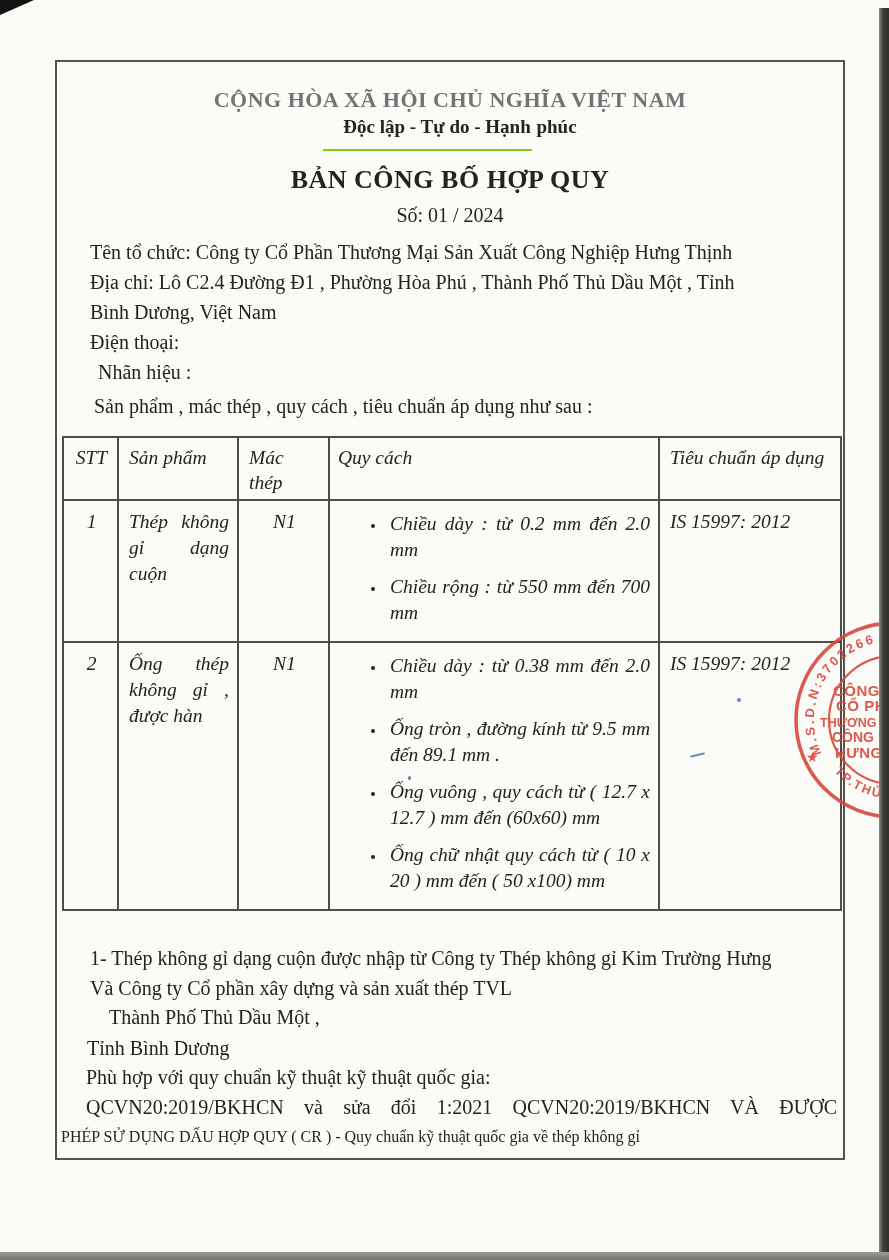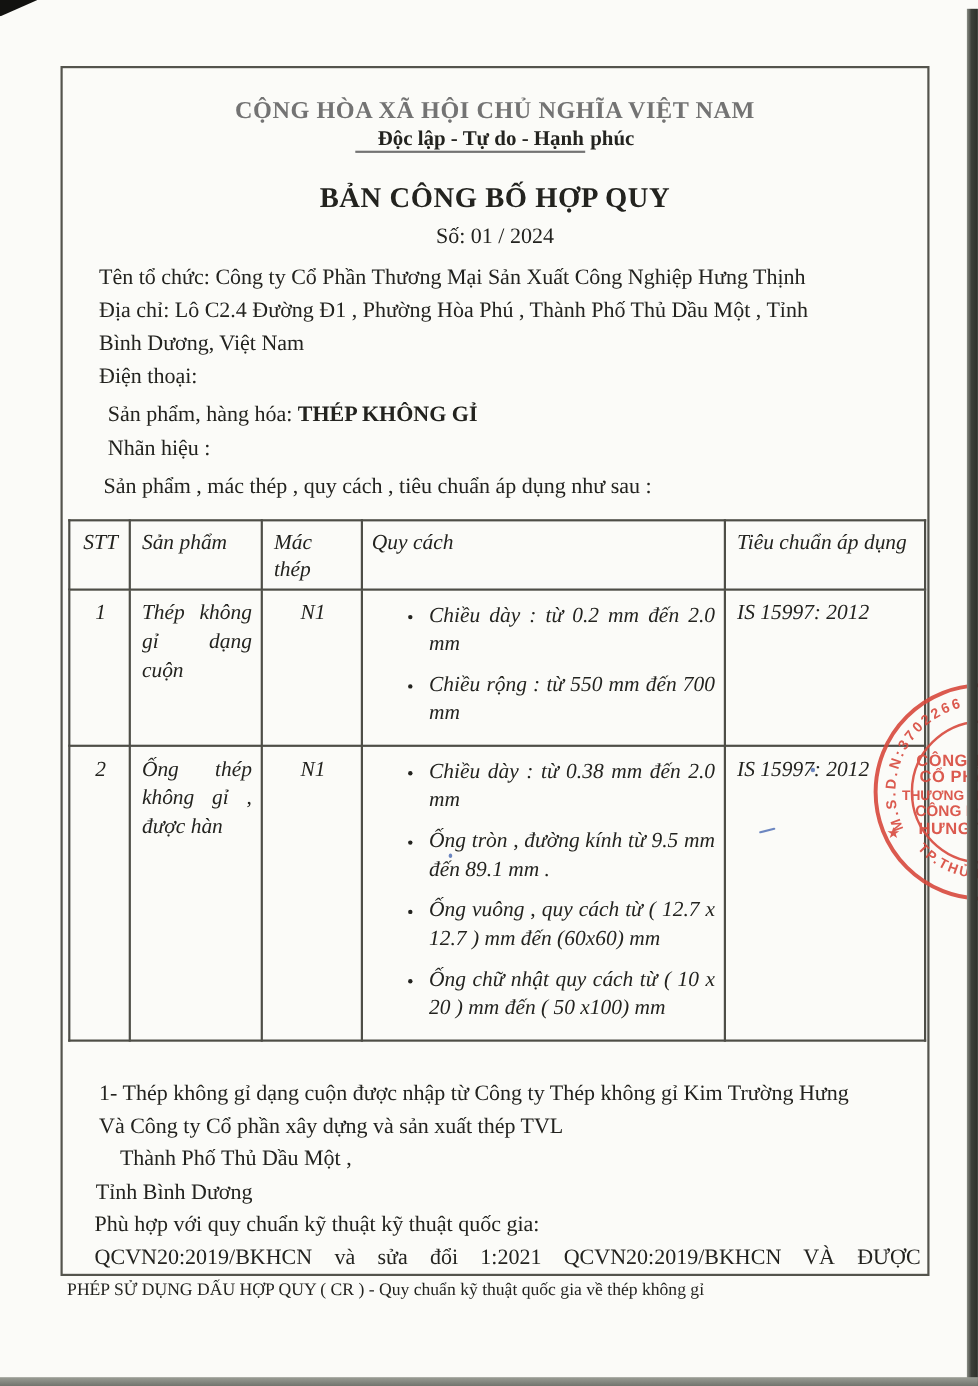--- a/index.html
+++ b/index.html
@@ -18,21 +18,21 @@
     background:linear-gradient(to bottom,#9a9d95,#72756e);z-index:50;}
   .ink-mark{position:absolute;background:#3c5fae;border-radius:2px;opacity:.75;z-index:40;}
 
   
   .frame{position:absolute;left:55px;top:60px;width:790px;height:1100px;
     border:2px solid #54544d;box-sizing:border-box;background:transparent;}
 
   .doc-header{text-align:center;padding-top:10px;}
   .national-title{font-size:22px;font-weight:bold;letter-spacing:.5px;line-height:26px;color:#737373;margin-top:15px;}
   .motto{font-size:19px;font-weight:bold;line-height:25px;margin-top:1px;}
-  .motto .u{border-bottom:2px solid #737373;padding-left:20px;padding-right:1px;padding-bottom:0;}
+  .motto .u{border-bottom:2px solid #84cc16;padding-left:20px;padding-right:1px;padding-bottom:12px;}
   .doc-title{font-size:26px;font-weight:bold;letter-spacing:.5px;margin-top:26px;line-height:30px;}
   .doc-number{font-size:20px;margin-top:8px;line-height:24px;}
 
   .body-line{margin:0 26px 0 33px;font-size:20px;line-height:30px;}
   .first-body{margin-top:10px;}
   .addr2{line-height:30px;}
   .indented{margin-left:41px;}
   .intro{margin-left:37px;margin-top:3px;line-height:33px;}
   .product-line{margin-top:4px;line-height:32px;}
   .bold{font-weight:bold;}
@@ -81,21 +81,20 @@
     <div class="national-title">CỘNG HÒA XÃ HỘI CHỦ NGHĨA VIỆT NAM</div>
     <div class="motto"><span class="u">Độc lập - Tự do - Hạnh</span><span> phúc</span></div>
     <div class="doc-title">BẢN CÔNG BỐ HỢP QUY</div>
     <div class="doc-number">Số: 01 / 2024</div>
   </div>
 
   <p class="body-line first-body">Tên tổ chức: Công ty Cổ Phần Thương Mại Sản Xuất Công Nghiệp Hưng Thịnh</p>
   <p class="body-line">Địa chỉ: Lô C2.4 Đường Đ1 , Phường Hòa Phú , Thành Phố Thủ Dầu Một , Tỉnh</p>
   <p class="body-line addr2">Bình Dương, Việt Nam</p>
   <p class="body-line">Điện thoại:</p>
-  <p class="body-line indented product-line"><span>Sản phẩm, hàng hóa: </span><span class="bold">THÉP KHÔNG GỈ</span></p>
   <p class="body-line indented">Nhãn hiệu :</p>
   <p class="body-line intro">Sản phẩm , mác thép , quy cách , tiêu chuẩn áp dụng như sau :</p>
 
   <table class="spec">
     <colgroup>
       <col style="width:55px">
         <col style="width:120px">
         <col style="width:91px">
         <col style="width:330px">
         <col style="width:182px">

